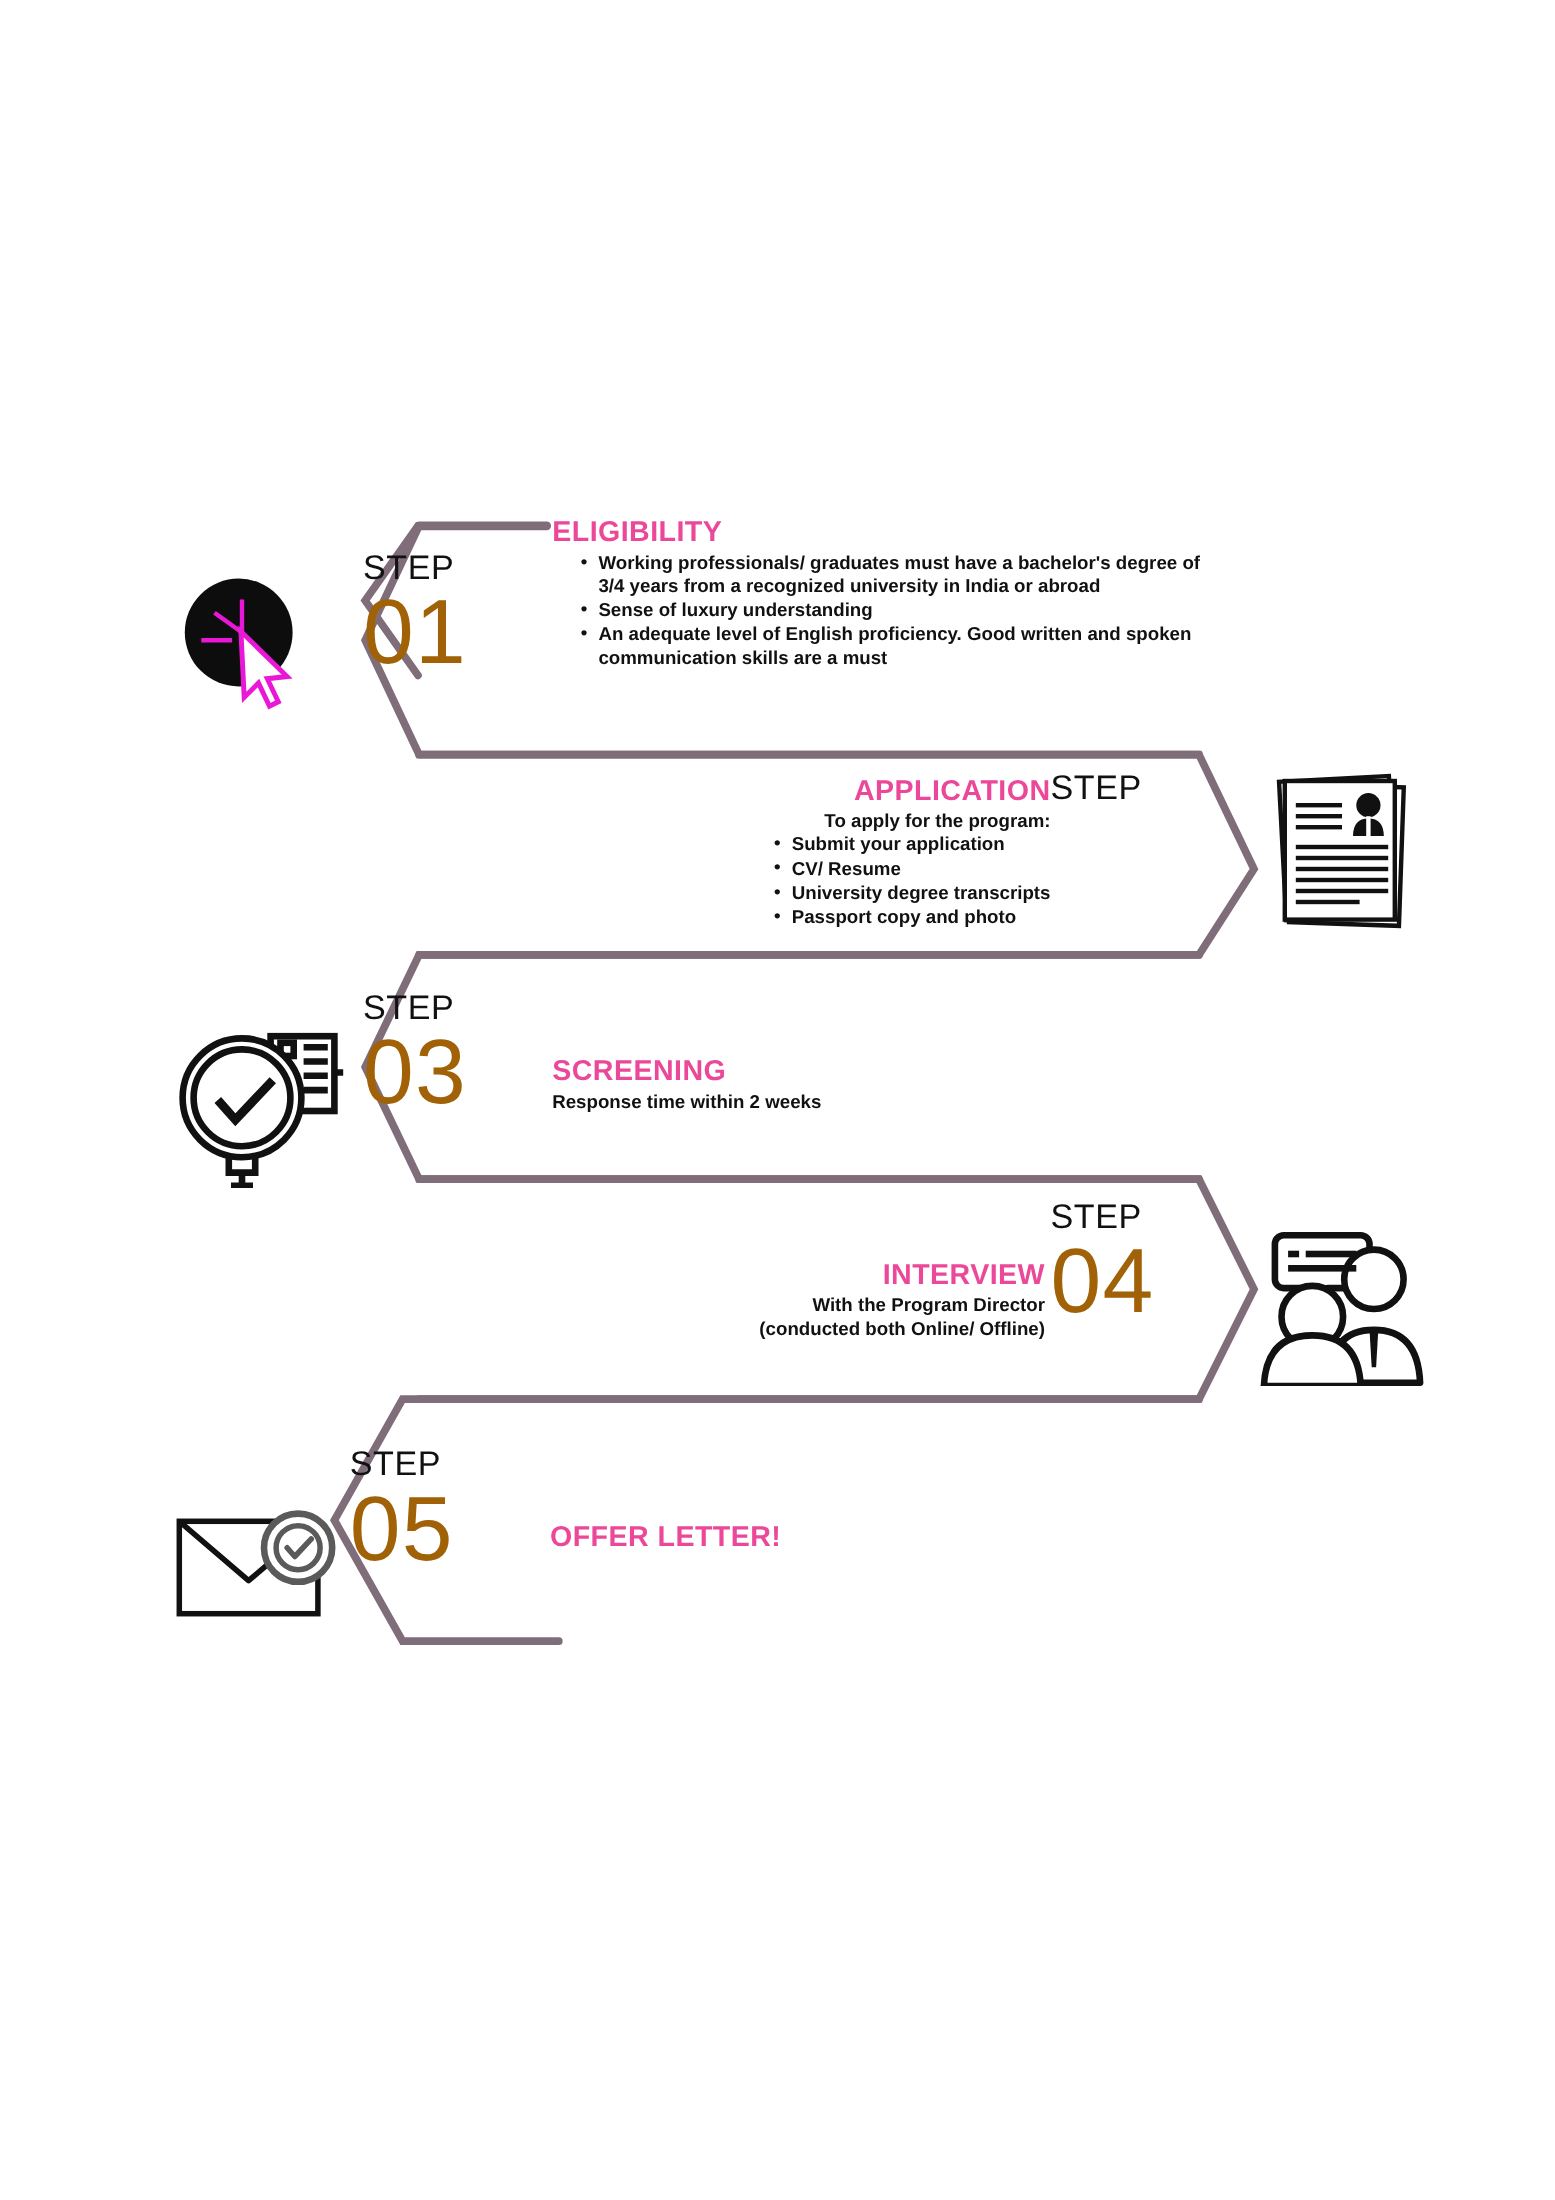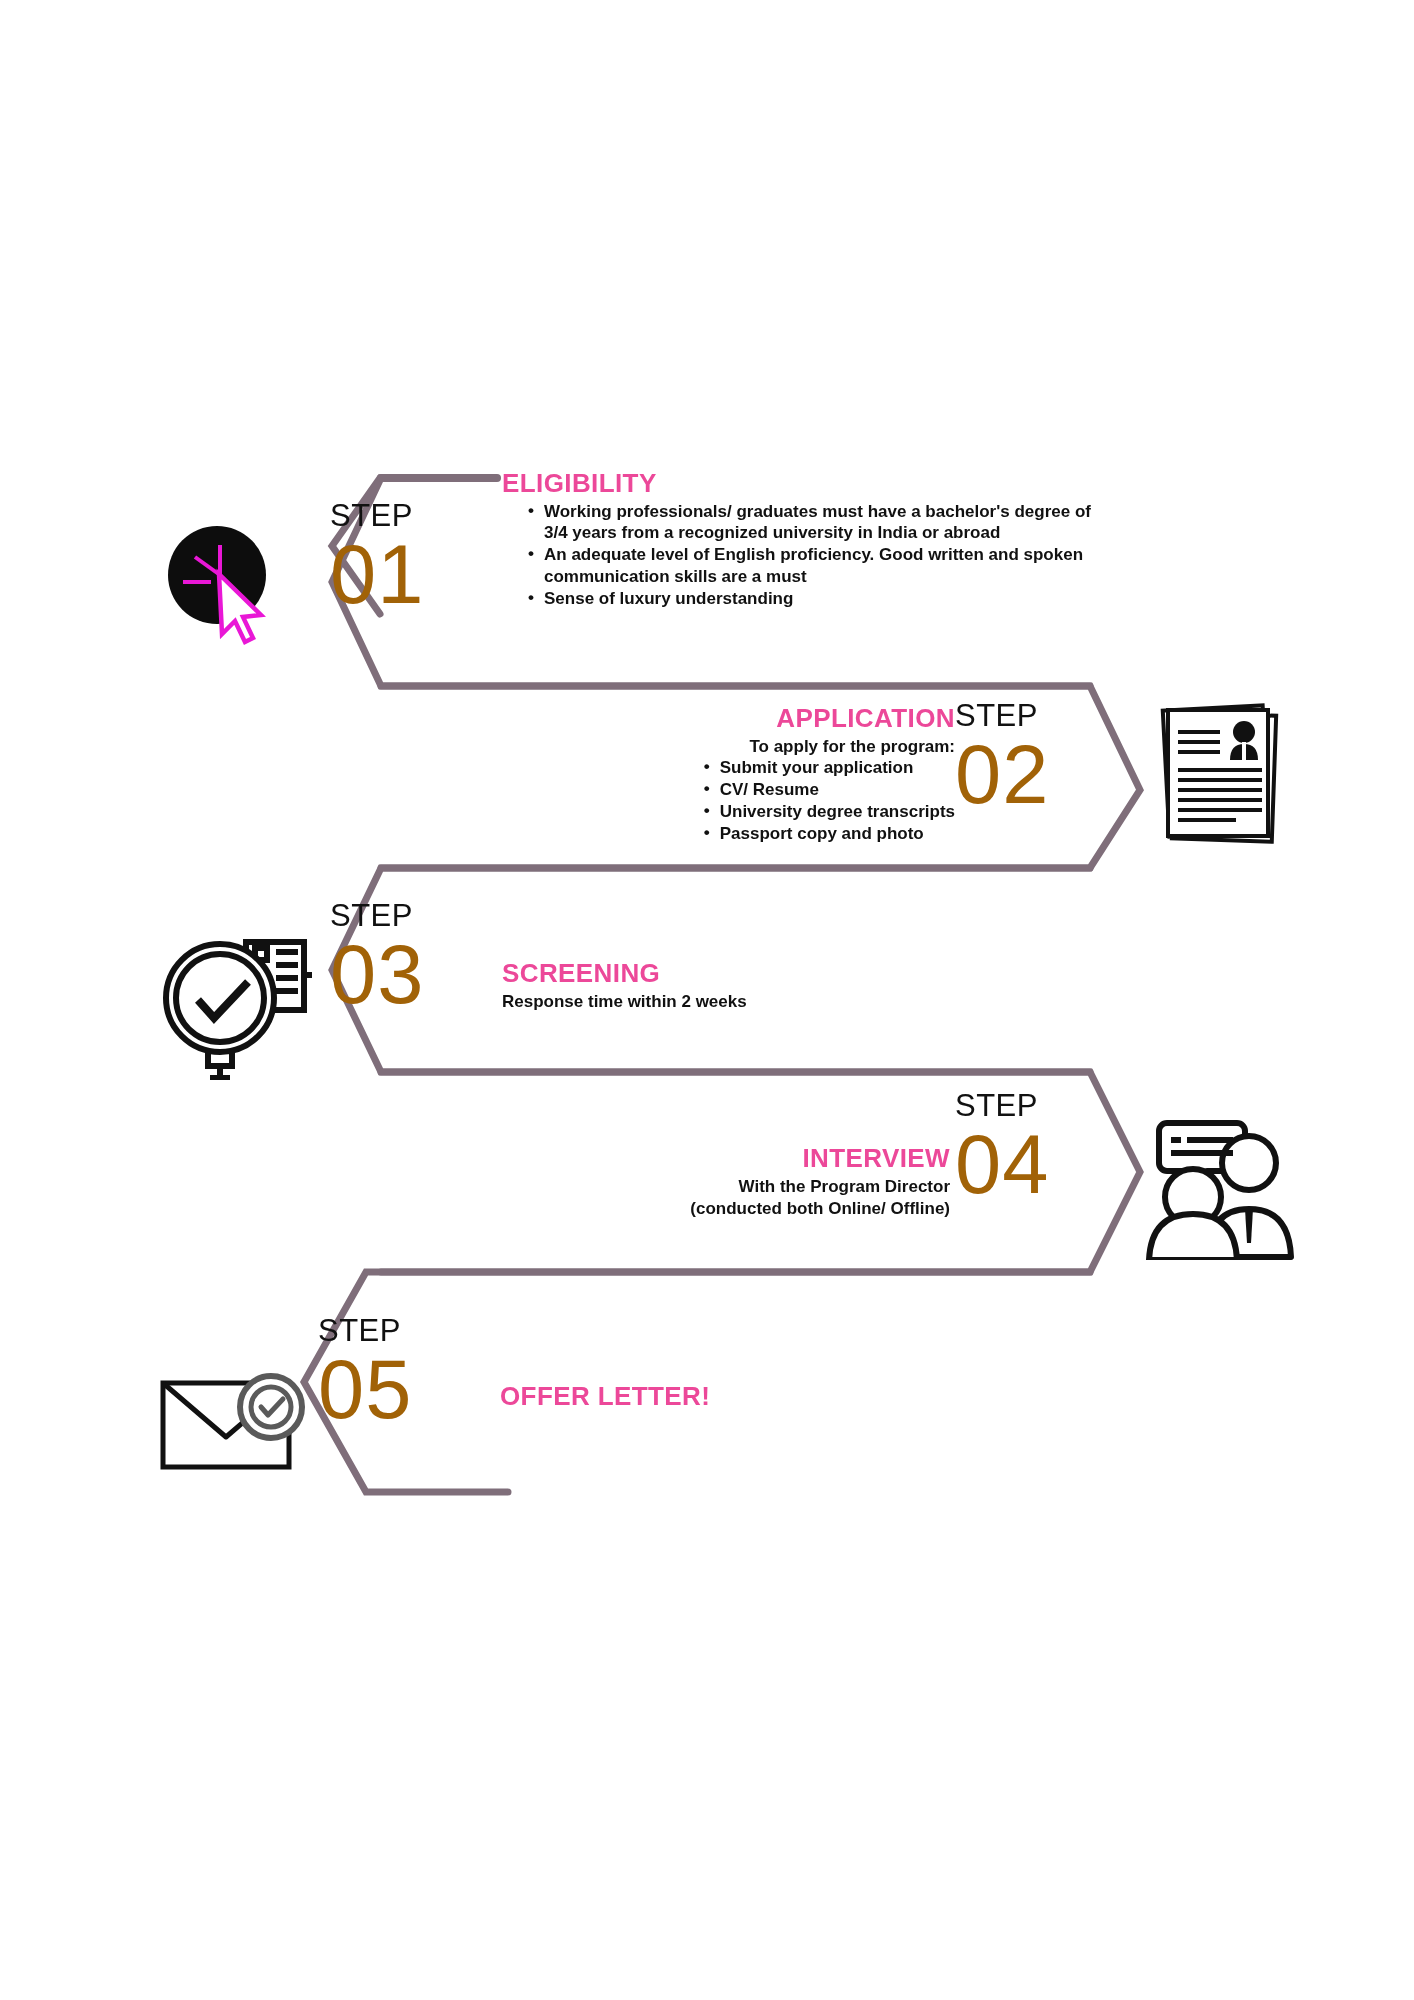--- a/index.html
+++ b/index.html
@@ -208,30 +208,29 @@
 
     <div class="step-num-box" style="left:330px; top:500px; width:140px;">
       <div class="step-word">STEP</div>
       <div class="step-digits" style="margin-top:6px;">01</div>
     </div>
 
     <div class="content" style="left:502px; top:465px; width:590px;">
       <div class="title">ELIGIBILITY</div>
       <ul class="bullets">
         <li>Working professionals/ graduates must have a bachelor's degree of 3/4 years from a recognized university in India or abroad</li>
+        <li>Sense of luxury understanding</li>
         <li>An adequate level of English proficiency. Good written and spoken communication skills are a must</li>
-        <li>Sense of luxury understanding</li>
       </ul>
     </div>
   </div>
 
   <div class="step">
     <div class="step-num-box" style="left:955px; top:700px; width:150px;">
       <div class="step-word">STEP</div>
-      <div class="step-digits" style="margin-top:6px;">02</div>
     </div>
 
     <div class="content align-right" style="left:490px; top:700px; width:465px;">
       <div class="title">APPLICATION</div>
       <div class="lead">To apply for the program:</div>
       <ul class="bullets">
         <li>Submit your application</li>
         <li>CV/ Resume</li>
         <li>University degree transcripts</li>
         <li>Passport copy and photo</li>

